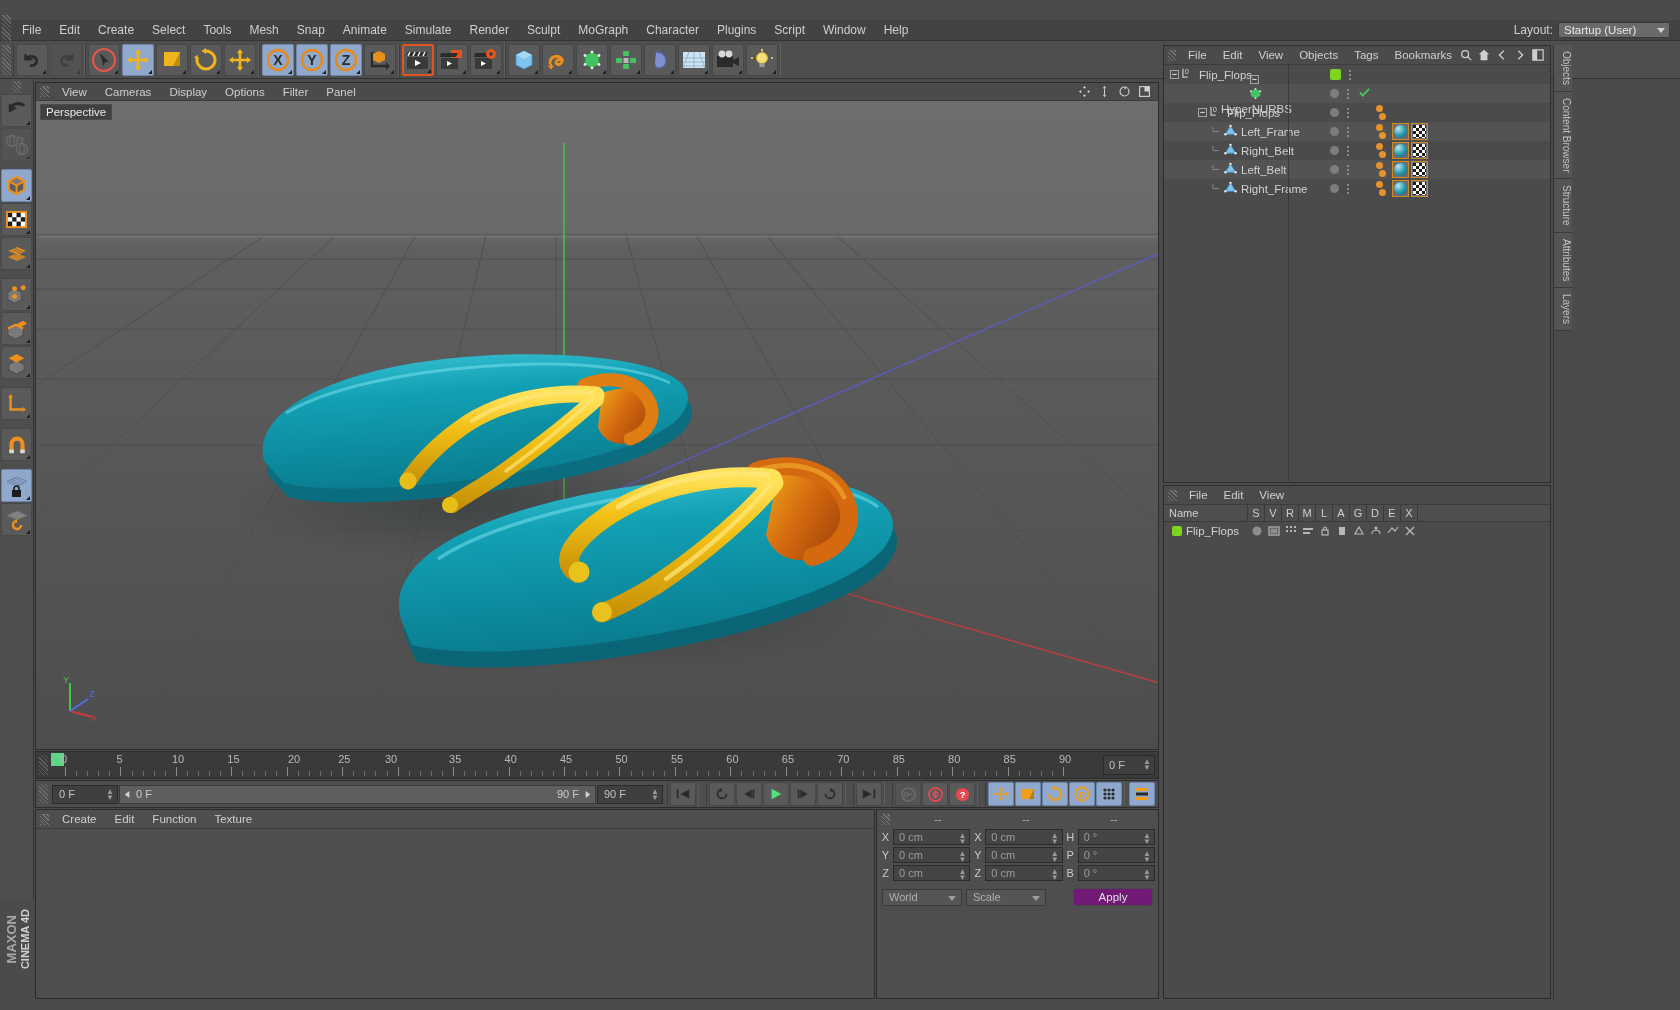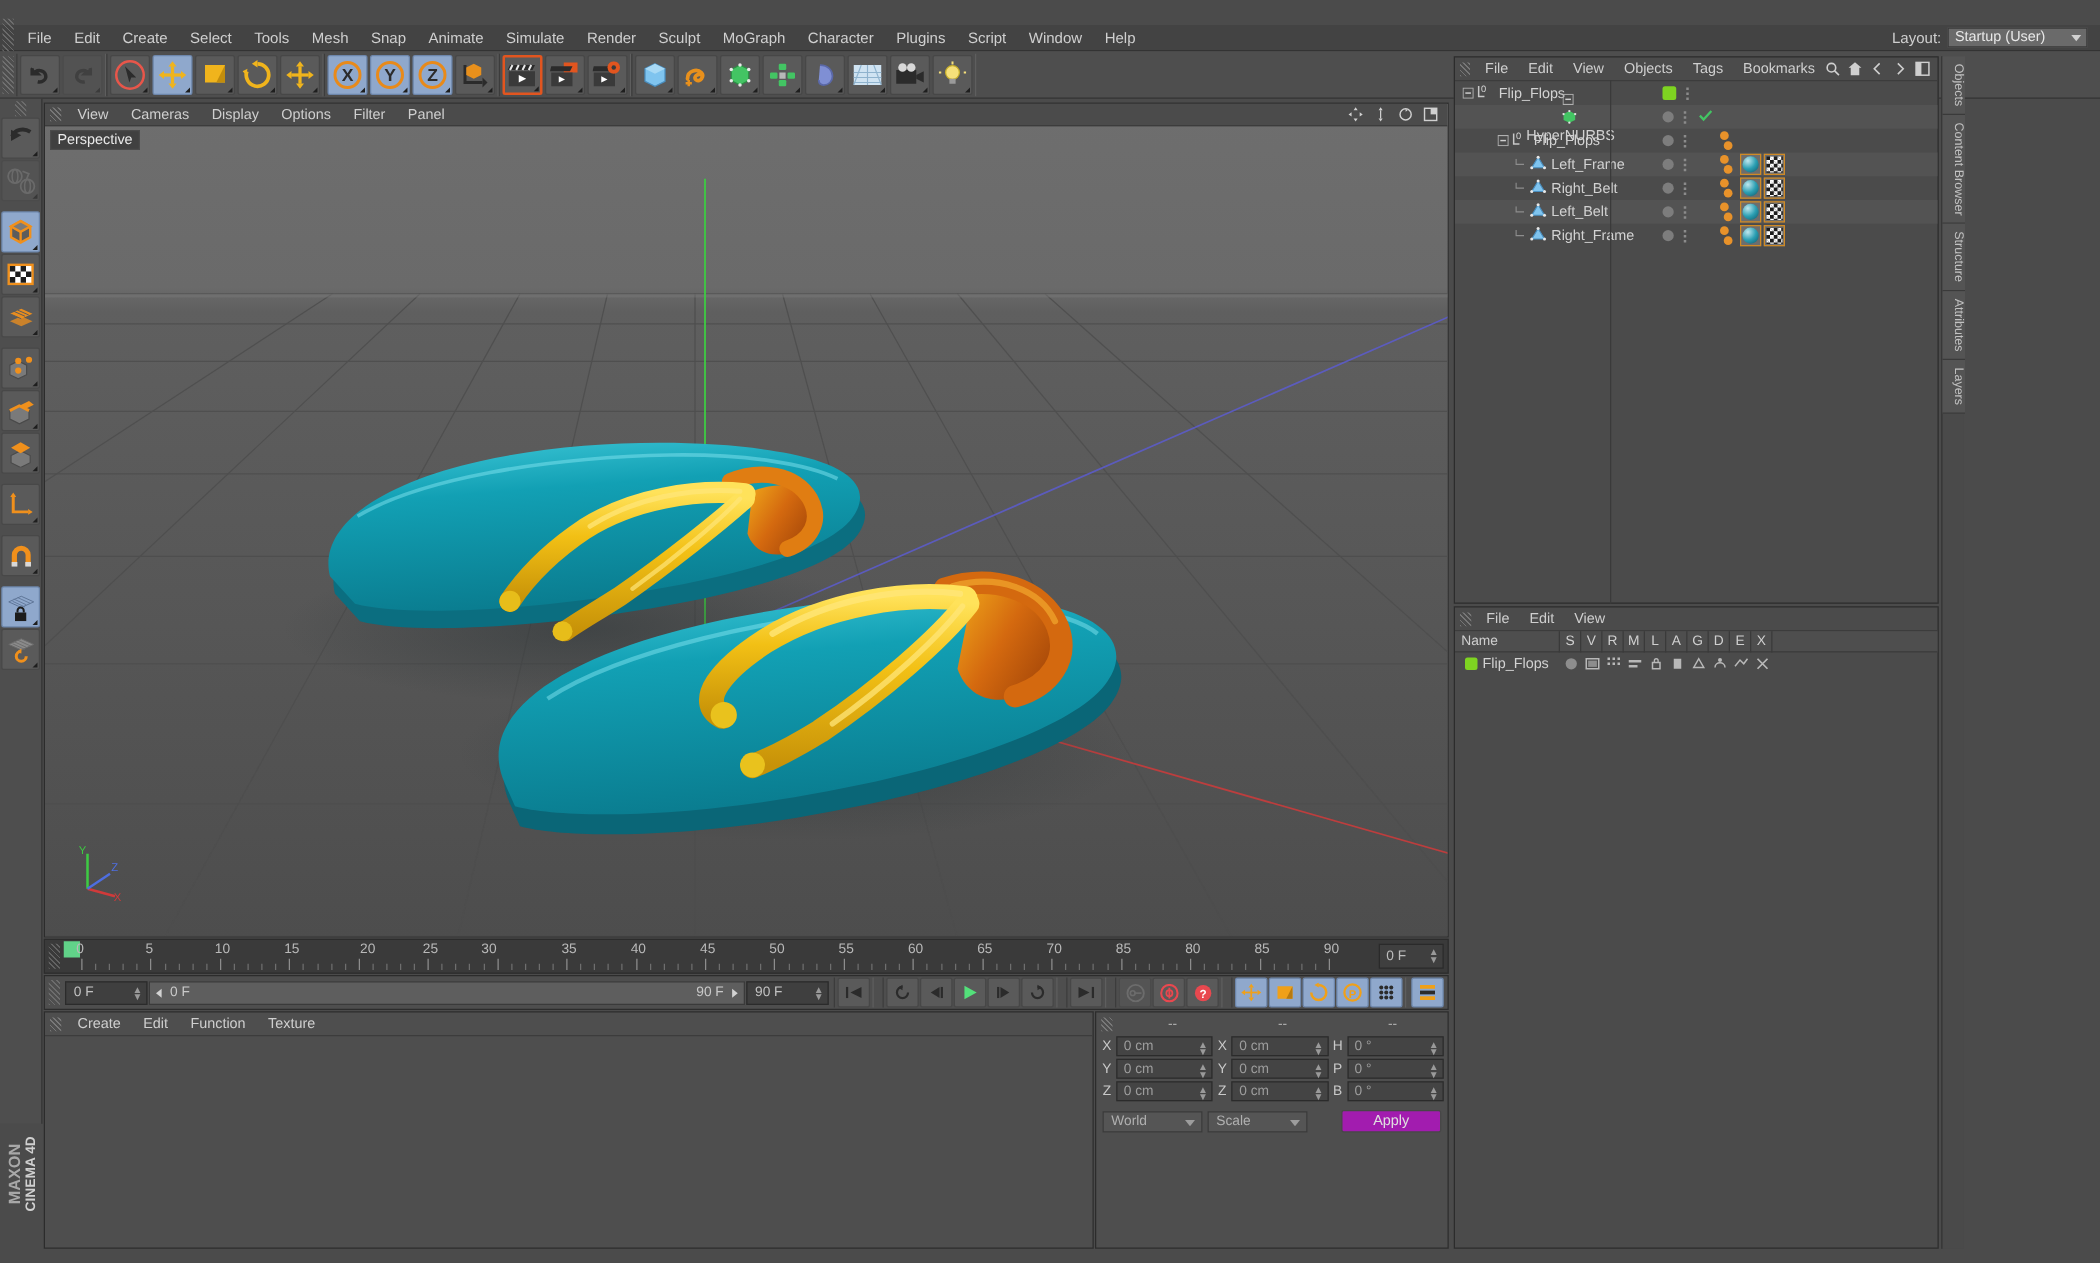--- a/index.html
+++ b/index.html
@@ -234,21 +234,21 @@
   .co-bot{ display:flex; gap:4px; padding:6px 5px 0 5px; align-items:center; }
   .co-sel{
     width:80px;height:17px;background:#555;border:1px solid #3a3a3a;color:#b0b0b0;
     font-size:11px; display:flex;align-items:center;padding-left:6px;position:relative;
   }
   .co-sel .arw{
     position:absolute;right:5px;top:6px;border-left:4px solid transparent;
     border-right:4px solid transparent;border-top:5px solid #9d9d9d;
   }
   .apply{
-    margin-left:auto; width:80px;height:18px;background:#a21caf;border:1px solid #474747;
+    margin-left:auto; width:80px;height:18px;background:#701a75;border:1px solid #474747;
     color:#e0e0e0;font-size:11.5px;display:flex;align-items:center;justify-content:center;
     border-radius:2px;
   }
 
   
   .objmgr{
     position:absolute; left:1163px; top:45px; width:388px; height:438px;
     background:#4b4b4b; border:1px solid #2c2c2c;
   }
   .om-menu{ height:19px; display:flex; align-items:center; border-bottom:1px solid #3c3c3c; }

